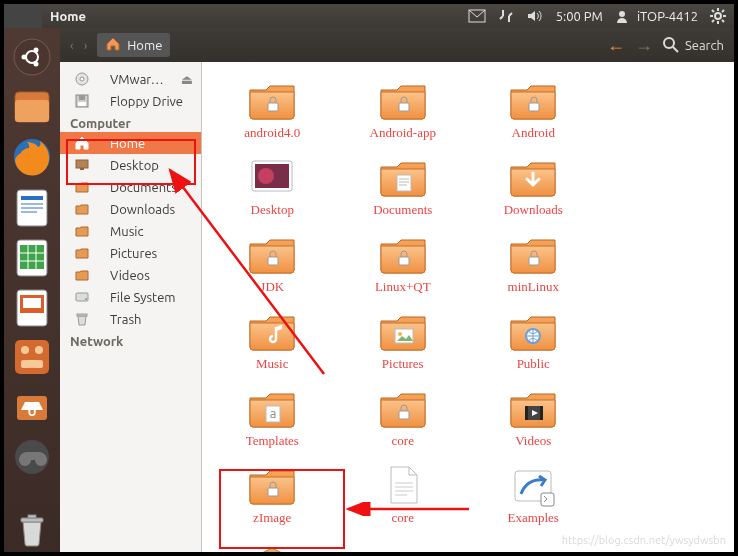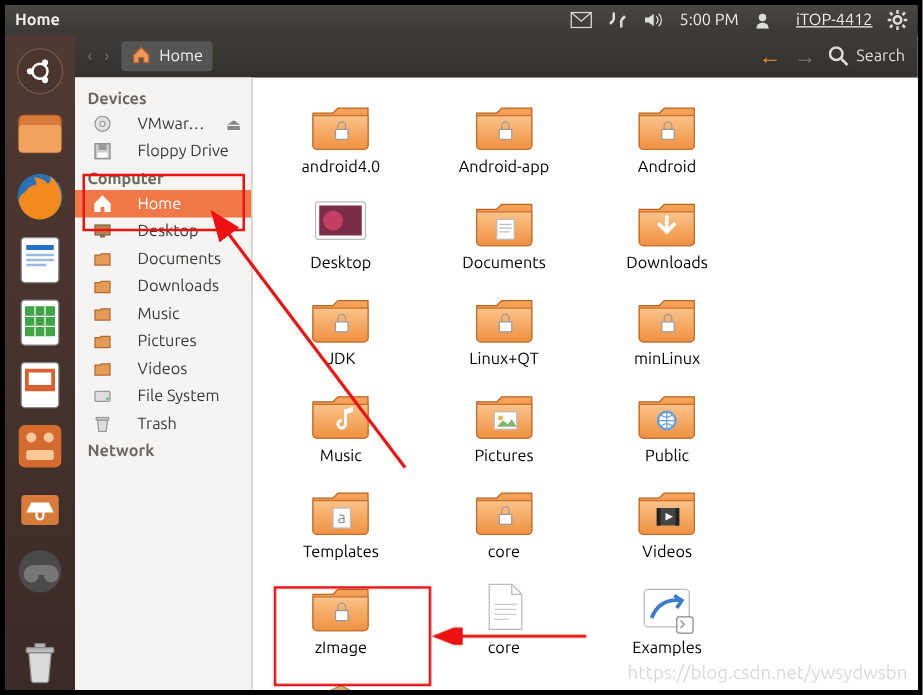--- a/index.html
+++ b/index.html
@@ -1,24 +1,24 @@
 <!DOCTYPE html>
 <html><head>
 <meta charset="utf-8">
 <style>
 *{box-sizing:border-box;margin:0;padding:0;font-family:"Ubuntu",Arial,sans-serif;font-size:13px;}
 body{background:#000;width:738px;height:556px;overflow:hidden;position:relative;}
-.frame{position:absolute;left:4px;top:4px;right:4px;bottom:4px;background:#444;}
+.frame{position:absolute;left:4px;top:4px;right:4px;bottom:4px;background:#444;padding-left:38px;}
 
 
 .top-panel{height:24px;background:linear-gradient(#4a4641,#3c3835);color:#ddd;display:flex;align-items:center;padding:0 8px;}
 .top-panel .title{font-weight:bold;color:#eee;}
 .top-panel .spacer{flex:1;}
 .top-panel .tray{display:flex;align-items:center;gap:12px;color:#eee;}
-.top-panel .tray .user{display:flex;align-items:flex-end;gap:20px;text-decoration:underline;}
+.top-panel .tray .user{display:flex;align-items:flex-end;gap:8px;}
 .tray svg{display:block;}
 
 
 .launcher{position:absolute;left:0;top:24px;width:56px;bottom:0;background:linear-gradient(#4f3a33,#3b2b26);display:flex;flex-direction:column;align-items:center;padding-top:6px;gap:4px;}
 .launch-item{width:46px;height:46px;border-radius:6px;display:flex;align-items:center;justify-content:center;position:relative;}
 .launch-item svg{width:42px;height:42px;}
 
 
 .fm{position:absolute;left:56px;top:24px;right:0;bottom:0;background:#f2f1f0;display:flex;flex-direction:column;}
 .fm-toolbar{height:34px;background:linear-gradient(#3f3b37,#34312d);display:flex;align-items:center;padding:0 10px;gap:10px;color:#eee;}
@@ -38,28 +38,28 @@
 .sb-head{font-weight:bold;color:#6c6862;padding:4px 10px 2px;}
 .sb-item{display:flex;align-items:center;gap:20px;padding:3px 10px 3px 14px;color:#3b3a38;cursor:pointer;white-space:nowrap;overflow:hidden;text-overflow:ellipsis;position:relative;}
 .sb-item.selected{background:#f07746;color:#fff;border-radius:0;}
 .sb-item .eject{position:absolute;right:8px;color:#888;}
 .sb-ic{width:16px;height:16px;flex-shrink:0;}
 
 
 .content{flex:1;background:#fff;overflow:auto;padding:14px 10px;}
 .grid{display:grid;grid-template-columns:repeat(4,1fr);column-gap:10px;row-gap:12px;}
 .cell{display:flex;flex-direction:column;align-items:center;text-align:center;gap:2px;cursor:pointer;}
-.cell .lbl{color:#000000;max-width:130px;line-height:1.15;word-break:break-word;}
+.cell .lbl{color:#ef4444;max-width:130px;line-height:1.15;word-break:break-word;font-family:Liberation Serif, serif;}
 .cell svg{width:52px;height:48px;}
 
 
 .hl{position:absolute;border:2px solid #e11;pointer-events:none;}
 
 
-.wm{position:absolute;right:8px;bottom:6px;color:#b9b9b9;font-size:15px;opacity:.55;}
+.wm{position:absolute;right:8px;bottom:6px;color:#b9b9b9;font-size:11px;opacity:.55;}
 
 
 .arrow{position:absolute;pointer-events:none;}
 </style>
 </head>
 <body>
 
 <svg width="0" height="0" style="position:absolute">
 <defs>
 <linearGradient id="fg" x1="0" y1="0" x2="0" y2="1">
@@ -229,21 +229,20 @@
               <circle cx="6" cy="6" r="5" fill="none" stroke="#ddd" stroke-width="2"></circle>
               <line x1="10" y1="10" x2="15" y2="15" stroke="#ddd" stroke-width="2"></line>
             </svg>
         <span>Search</span>
       </span>
     </div>
   </div>
 
   <div class="fm-body">
     <div class="sidebar">
-      <div class="sb-head">Devices</div>
       <div id="sb-devices">
             <div class="sb-item">
               <svg class="sb-ic">
                 <circle cx="8" cy="8" r="6" fill="#e3e3e3" stroke="#999"></circle>
                 <circle cx="8" cy="8" r="2" fill="#fff" stroke="#999"></circle>
               </svg>
               <span>VMwar…</span>
               <span class="eject">⏏</span>
             </div>
             <div class="sb-item">

